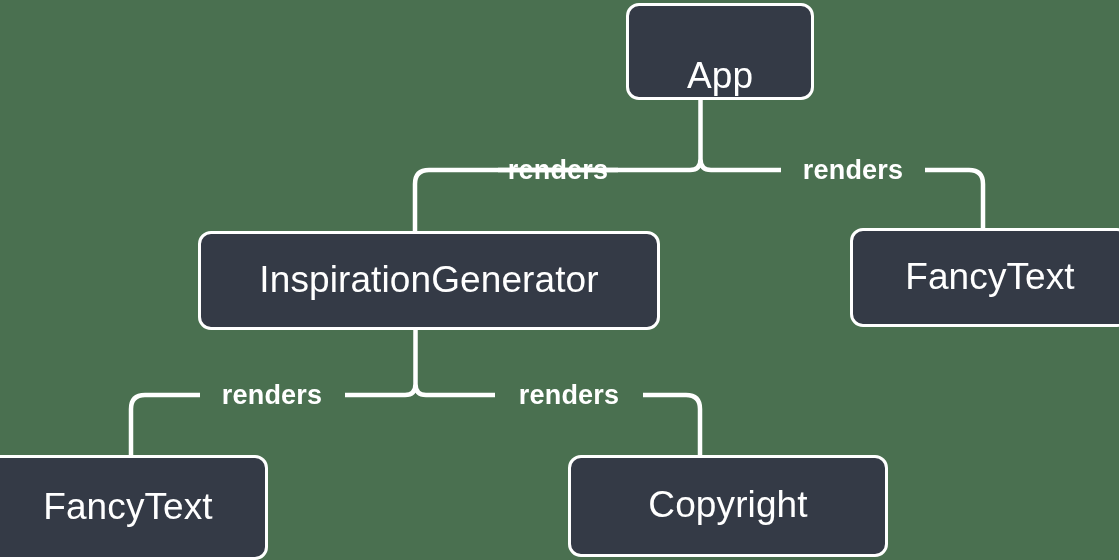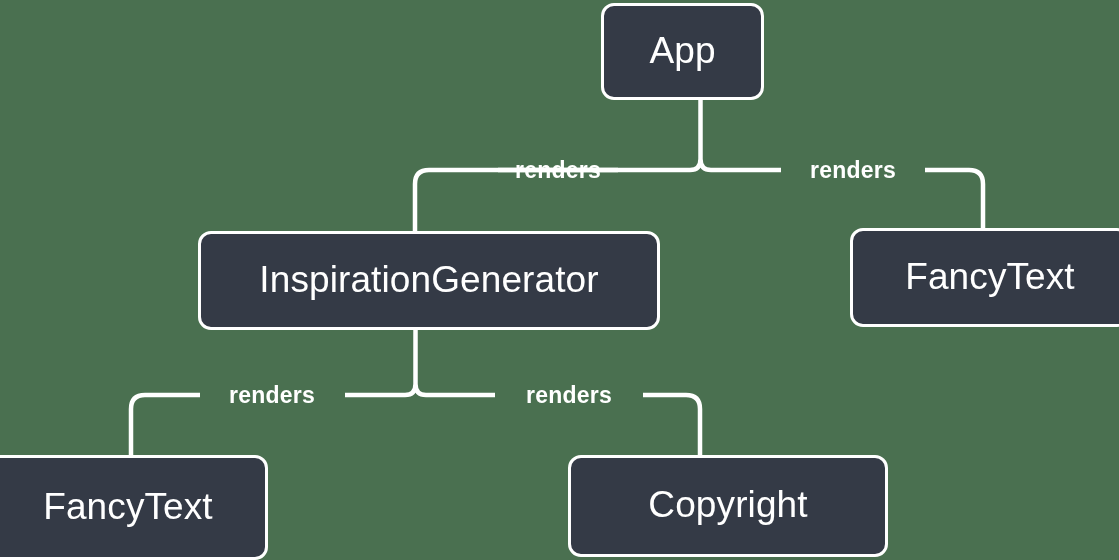--- a/index.html
+++ b/index.html
@@ -42,21 +42,21 @@
     line-height: 1;
     white-space: nowrap;
   }
   .node-label {
     display: block;
     padding-bottom: 3px;
   }
   .edge-label {
     position: absolute;
     color: #ffffff;
-    font-size: 23px;
+    font-size: 27px;
     font-weight: 700;
     letter-spacing: 0.2px;
     line-height: 1;
     white-space: nowrap;
     transform: translate(-50%, -50%);
     text-align: center;
   }
 </style>
 </head>
 <body>
@@ -80,21 +80,21 @@
       <path d="M405,395 Q415.5,395 415.5,384 Q415.5,395 426,395"></path>
 
       <path d="M405,395 L345,395"></path>
       <path d="M200,395 L145,395 Q131,395 131,409 L131,455"></path>
 
       <path d="M426,395 L495,395"></path>
       <path d="M643,395 L686,395 Q700,395 700,409 L700,455"></path>
     </g>
   </svg>
 
-  <div class="node" style="left:601px; top:3px; width:163px; height:97px;">
+  <div class="node" style="left:626px; top:3px; width:188px; height:97px;align-items:flex-end;">
     <span class="node-label">App</span>
   </div>
 
   <div class="node" style="left:198px; top:231px; width:462px; height:99px;text-align:center;">
     <span class="node-label">InspirationGenerator</span>
   </div>
 
   <div class="node" style="left:850px; top:228px; width:280px; height:99px;">
     <span class="node-label">FancyText</span>
   </div>

